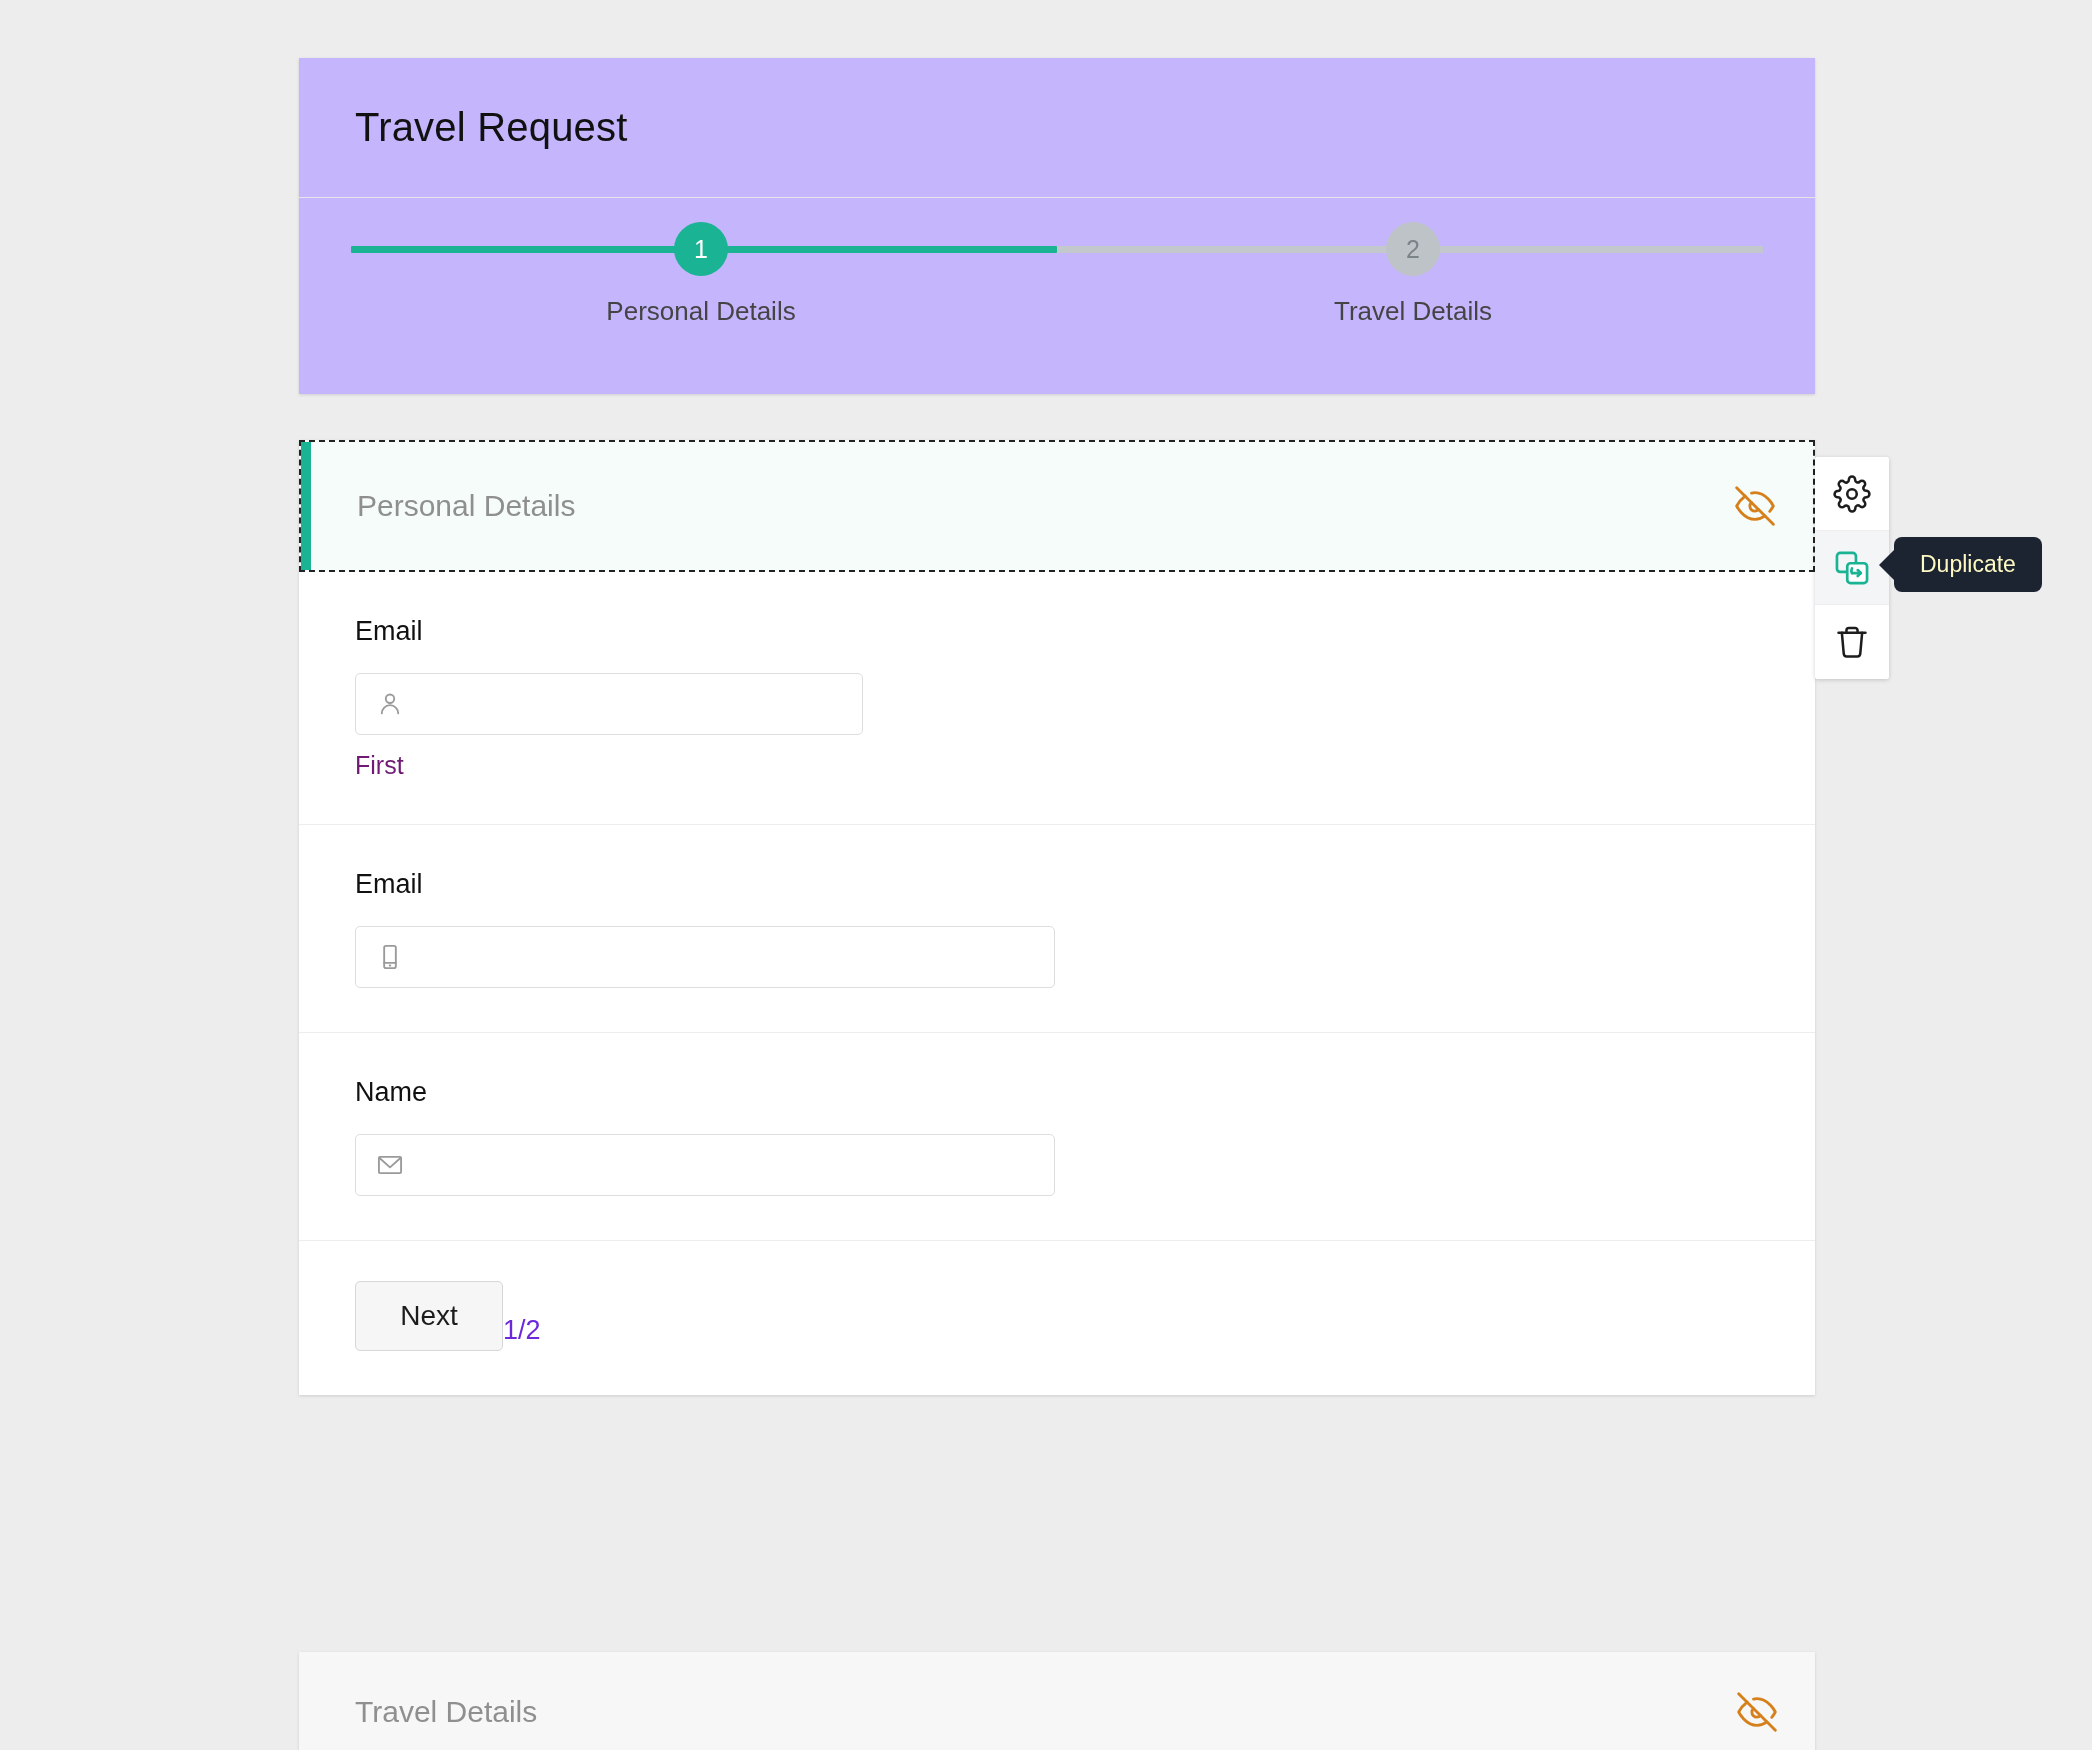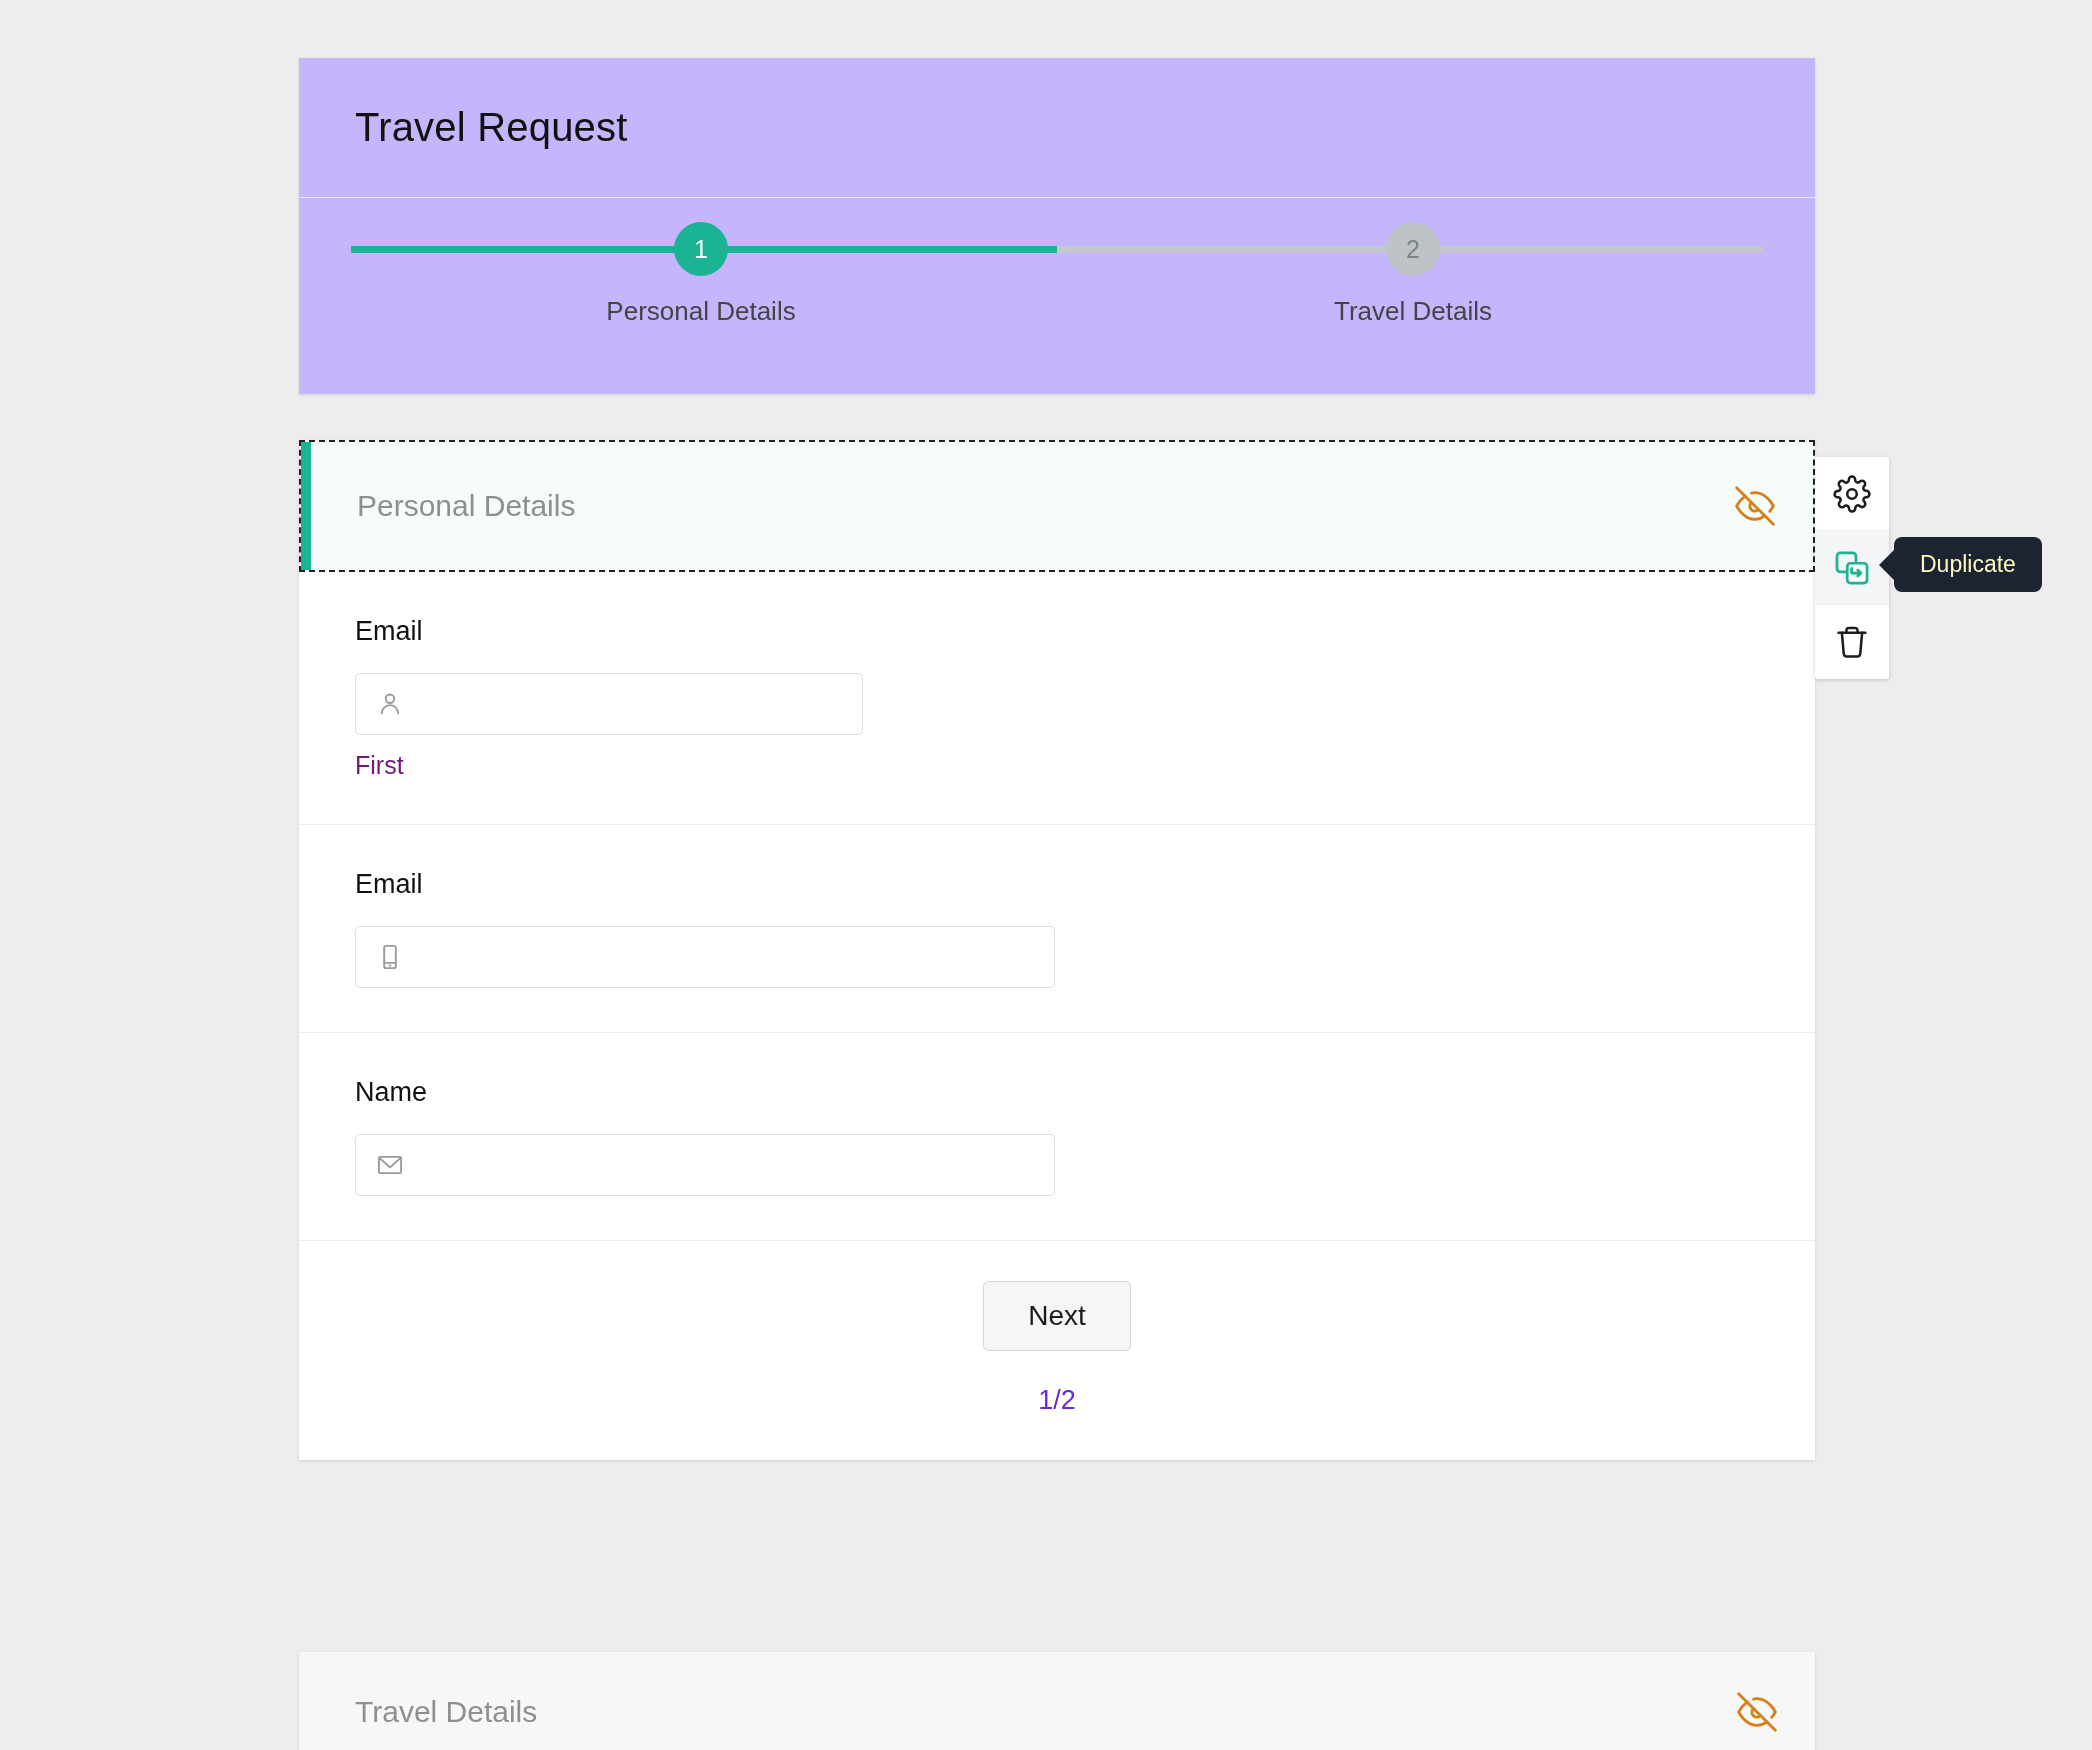--- a/index.html
+++ b/index.html
@@ -165,22 +165,22 @@
     font-size: 25px;
     color: #701a75;
     margin-top: 16px;
     display: block;
   }
   .input-wide { width: 700px; }
 
   .footer-block {
     padding: 40px 56px 44px;
     display: flex;
-    flex-direction: column;
-    align-items: center;
+    flex-direction: row;
+    align-items: flex-start;
   }
   .next-btn {
     min-width: 148px;
     height: 70px;
     border: 1px solid #d7d7d7;
     border-radius: 5px;
     background: #f6f6f6;
     font-size: 28px;
     color: #1c1c1c;
     font-family: "Liberation Sans", sans-serif;

